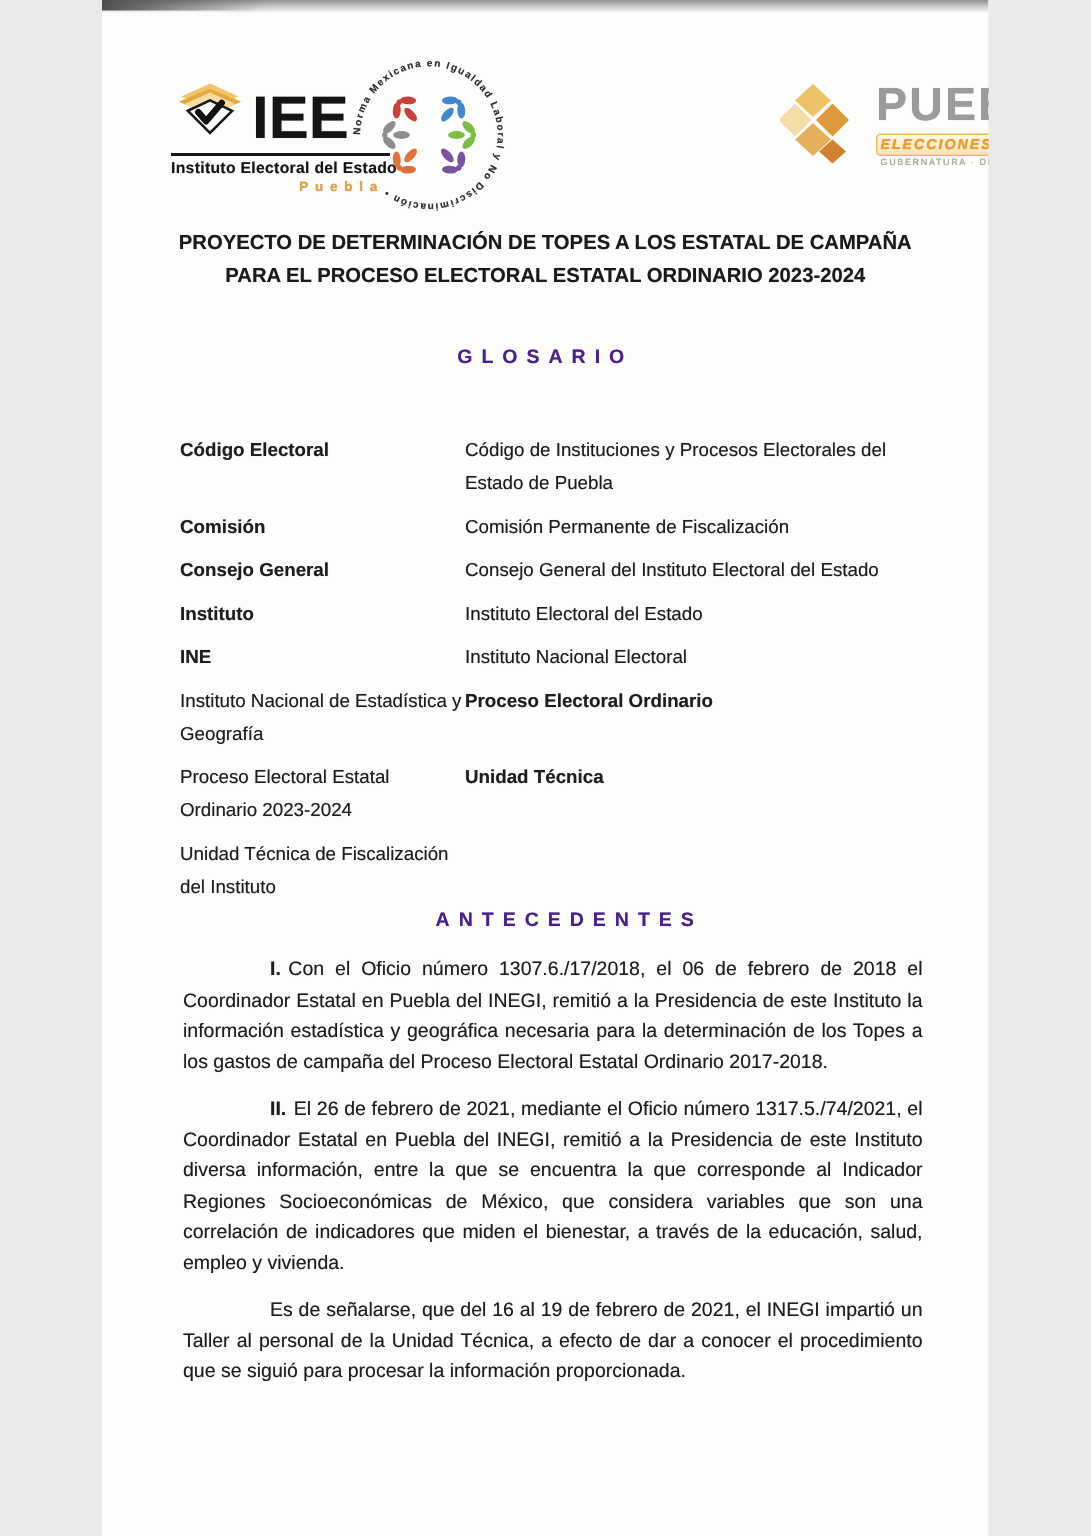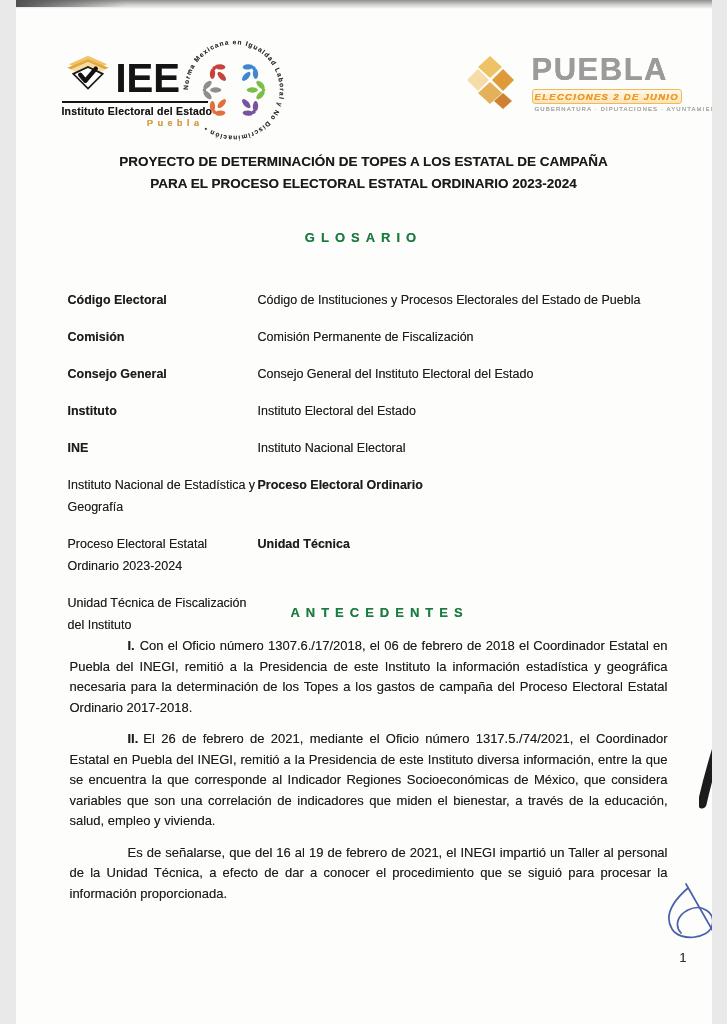--- a/index.html
+++ b/index.html
@@ -1,19 +1,19 @@
 <!DOCTYPE html>
 <html><head>
 <meta charset="utf-8">
 <style>
   * { box-sizing: border-box; }
   html,body { margin:0; padding:0; background:#e9e9e9; }
   .page {
     position: relative;
-    width: 696px; height: 1024px;
+    width: 591px; height: 1024px;
     margin: 0 auto;
     background: #fdfdfc;
     overflow: hidden;
     font-family: "Liberation Sans", sans-serif;
     color: #1d1d1d;
     text-shadow: 0 0 .5px rgba(45,45,45,.55);
   }
   
   .scan-edge{ position:absolute; top:0; left:0; right:0; height:9px;
     background:linear-gradient(to bottom,#909090,#c6c6c6 45%,#fdfdfc); }
@@ -35,23 +35,23 @@
   .puebla-word{ font-weight:bold; font-size:31px; color:#9b9b9b; letter-spacing:1.5px; line-height:32px; }
   .puebla-banner{ display:inline-block; margin-top:2px; padding:1px 2px;
     background:linear-gradient(#fff8ea,#fde3b4); border:1px solid #f0b95a; border-radius:3px;
     color:#f09d2a; font-weight:bold; font-style:italic; font-size:9.5px; letter-spacing:1.3px;
     text-shadow:0 0 .6px #c87d1a; white-space:nowrap; }
   .puebla-sub{ font-size:6px; color:#b3b0aa; letter-spacing:1.1px; margin-top:2px; padding-left:3px; white-space:nowrap; }
   
   .doc-title{ position:absolute; top:151px; left:40px; right:40px; text-align:center;
     font-weight:bold; font-size:13.5px; line-height:22px; color:#1a1a1a; }
   .section-heading{ position:absolute; left:0; right:0; text-align:center;
-    font-weight:bold; font-size:13px; letter-spacing:6px; color:#15803d; }
+    font-weight:bold; font-size:13px; letter-spacing:6px; color:#4c1d95; }
   .glossary{ position:absolute; top:289px; left:52px; right:34px;
-    display:grid; grid-template-columns:190px 1fr; row-gap:15px;
+    display:grid; grid-template-columns:190px 1fr; row-gap:7px;
     font-size:12.5px; line-height:22px; }
   .glossary .term{ font-weight:bold; }
   .body-copy{ position:absolute; top:636px; left:46px; right:44px;
     font-size:13px; line-height:20.5px; text-align:justify; }
   .body-copy p{ margin:0 0 11px 8px; text-indent:58px; }
   .numeral{ font-weight:bold; margin-right:5px; }
   .numeral:empty{ margin-right:0; }
   .page-number{ position:absolute; left:664px; top:951px; font-size:12.5px; color:#333; }
 </style>
 </head>

